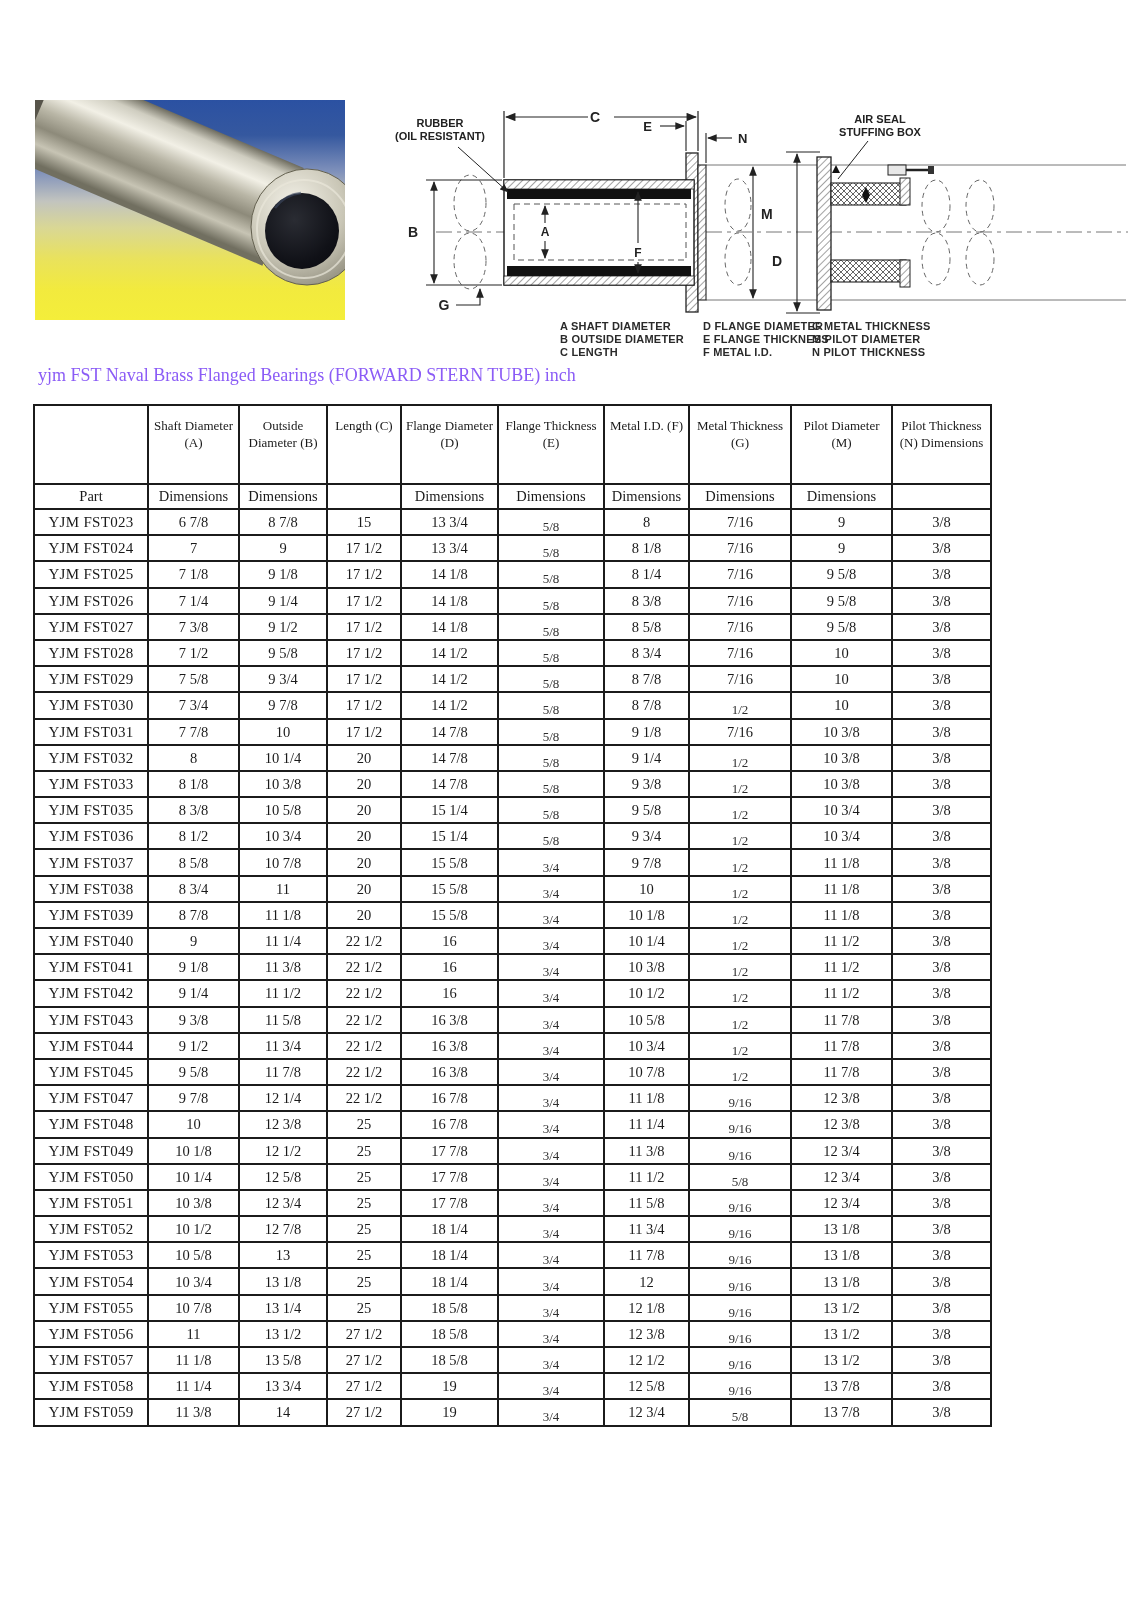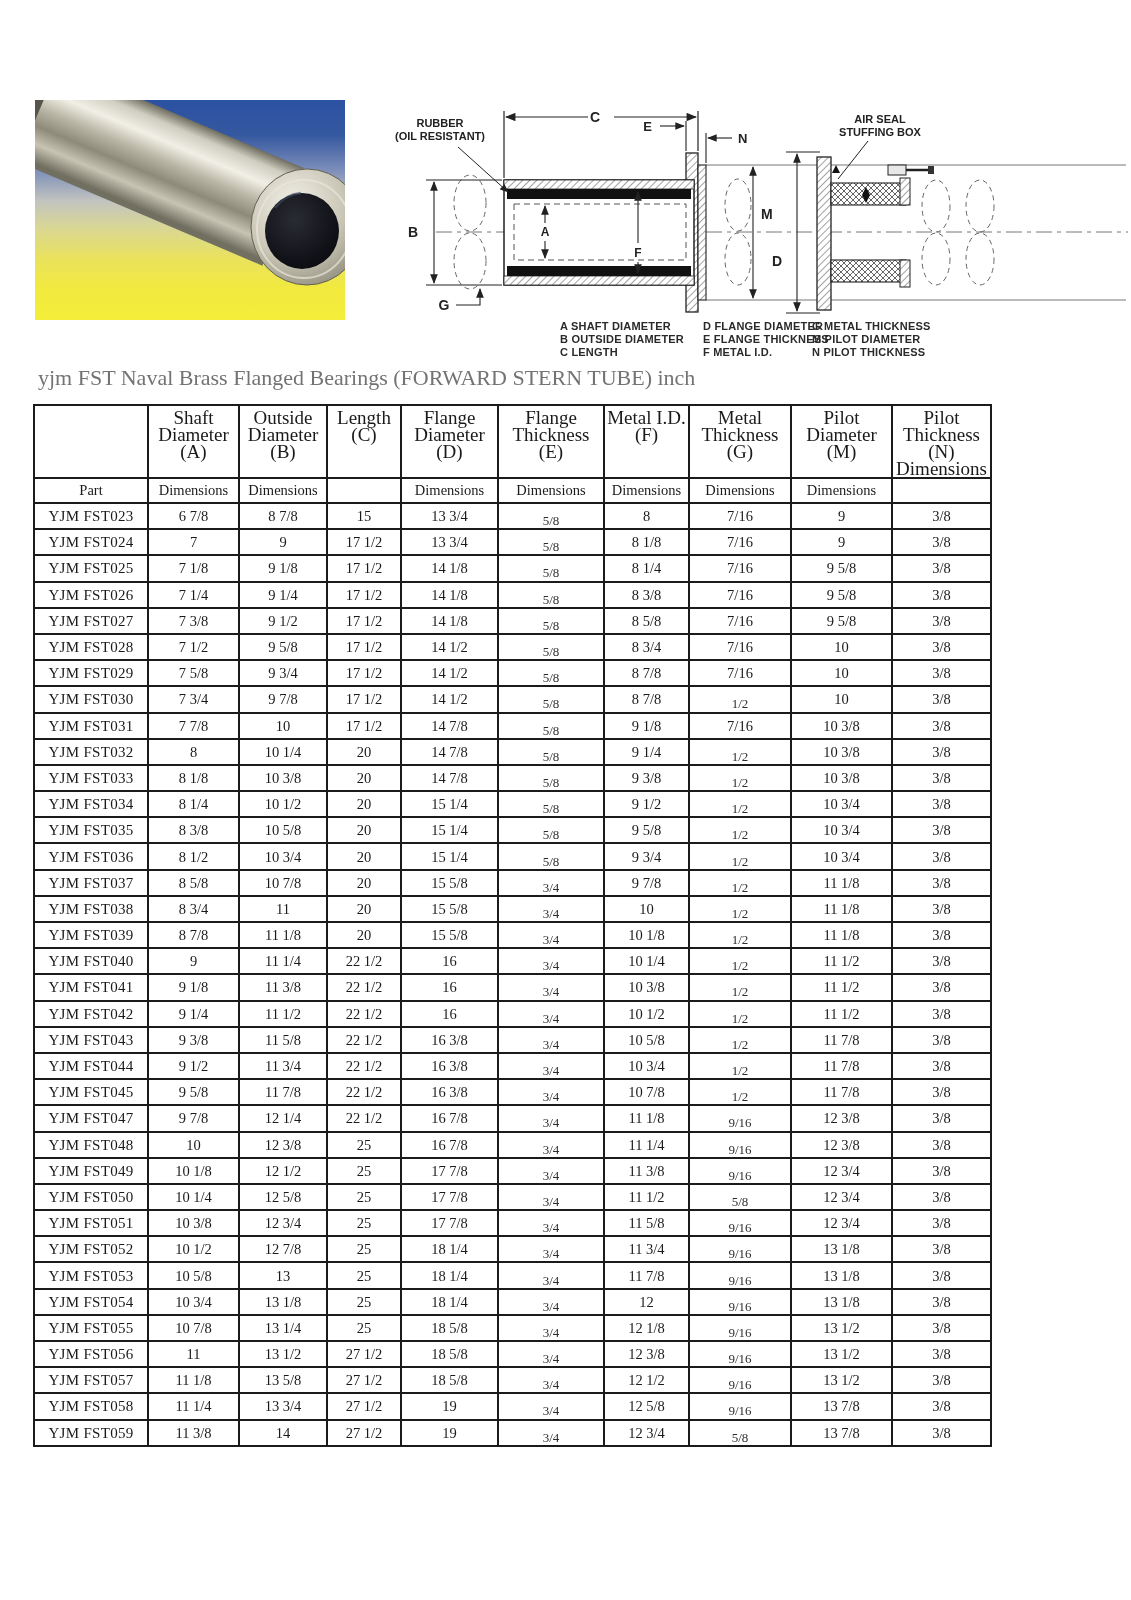--- a/index.html
+++ b/index.html
@@ -39,22 +39,22 @@
     color: #2a2a2a; letter-spacing: .2px; white-space: nowrap;
   }
   .legend.c1 { left: 560px; }
   .legend.c2 { left: 703px; }
   .legend.c3 { left: 812px; }
 
   
   .title {
     position: absolute;
     left: 38px; top: 365px;
-    font-size: 22px;
-    color: #737373;
+    font-size: 18px;
+    color: #8b5cf6;
     white-space: nowrap;
   }
 
   
   table.spec {
     position: absolute;
     left: 33px; top: 404px;
     border-collapse: collapse;
     table-layout: fixed;
     width: 957px;
@@ -62,23 +62,23 @@
   }
   table.spec th, table.spec td {
     border: 2px solid #1b1b1b;
     text-align: center;
     padding: 0 2px;
     overflow: hidden;
   }
   table.spec thead tr.head-main th {
     height: 66px;
     vertical-align: top;
-    padding-top: 3px;
+    padding-top: 11px;
     font-weight: normal;
-    font-size: 19px;
+    font-size: 13px;
     line-height: 17px;
   }
   table.spec thead tr.head-sub td {
     height: 23px;
     font-size: 14.5px;
     margin-left: 28px;
   }
   table.spec tbody td {
     height: 24.2px;
     font-size: 14.5px;
@@ -435,32 +435,20 @@
           <td class="value-cell">10 3/8</td>
           <td class="value-cell">20</td>
           <td class="value-cell">14 7/8</td>
           <td class="value-cell low"><span>5/8</span></td>
           <td class="value-cell">9 3/8</td>
           <td class="value-cell low"><span>1/2</span></td>
           <td class="value-cell">10 3/8</td>
           <td class="value-cell">3/8</td>
         </tr>
         <tr>
-          <td class="part-cell">YJM FST034</td>
-          <td class="value-cell">8 1/4</td>
-          <td class="value-cell">10 1/2</td>
-          <td class="value-cell">20</td>
-          <td class="value-cell">15 1/4</td>
-          <td class="value-cell low"><span>5/8</span></td>
-          <td class="value-cell">9 1/2</td>
-          <td class="value-cell low"><span>1/2</span></td>
-          <td class="value-cell">10 3/4</td>
-          <td class="value-cell">3/8</td>
-        </tr>
-        <tr>
           <td class="part-cell">YJM FST035</td>
           <td class="value-cell">8 3/8</td>
           <td class="value-cell">10 5/8</td>
           <td class="value-cell">20</td>
           <td class="value-cell">15 1/4</td>
           <td class="value-cell low"><span>5/8</span></td>
           <td class="value-cell">9 5/8</td>
           <td class="value-cell low"><span>1/2</span></td>
           <td class="value-cell">10 3/4</td>
           <td class="value-cell">3/8</td>

